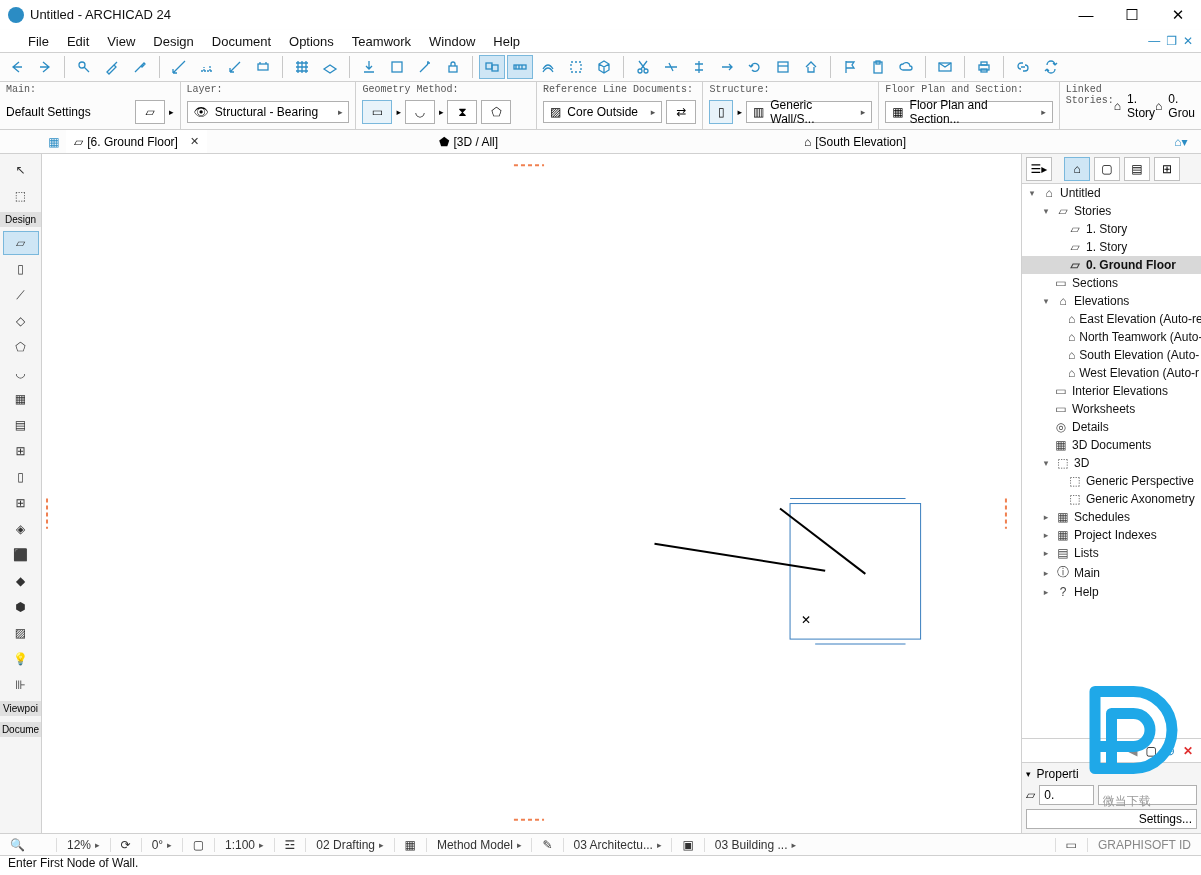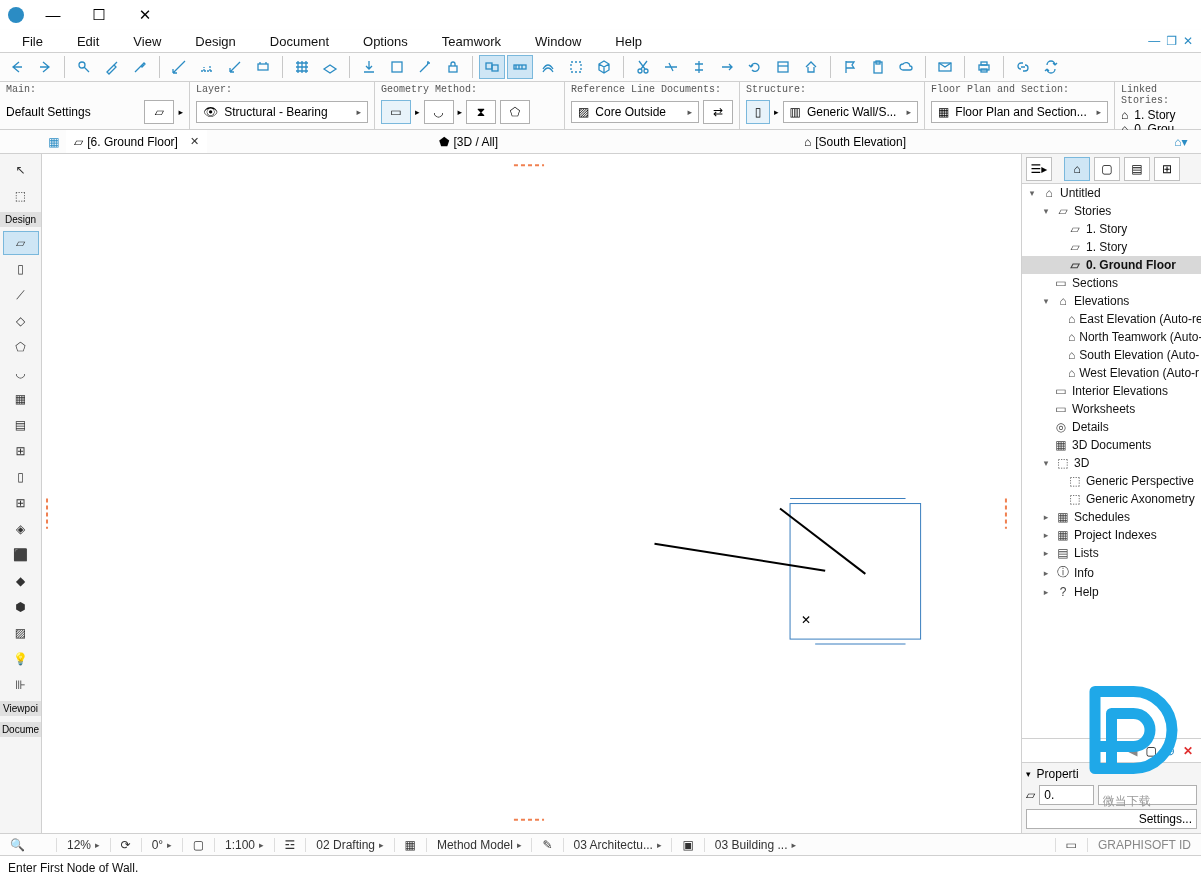--- a/index.html
+++ b/index.html
@@ -2,21 +2,21 @@
 <html><head>
 <meta charset="utf-8">
 <style>
 * { margin: 0; padding: 0; box-sizing: border-box; font-family: "Segoe UI", Tahoma, sans-serif; font-size: 12px; }
 body { background: #fff; width: 1201px; height: 875px; overflow: hidden; display: flex; flex-direction: column; }
 .titlebar { height: 30px; background: #fff; border-bottom: 1px solid #fefefe; display: flex; align-items: center; padding-left: 8px; }
 .titlebar .app-icon { width: 16px; height: 16px; background: #2b8cc4; border-radius: 50%; margin-right: 6px; display:inline-block; }
 .titlebar .title { flex: 1; font-size: 13px; color: #111; }
 .titlebar .win-btns { display: flex; }
 .titlebar .win-btn { width: 46px; height: 30px; display: flex; align-items: center; justify-content: center; font-size: 15px; cursor: default; }
-.menubar { height: 22px; display: flex; align-items: center; padding-left: 22px; gap: 34px; background: #fff; }
+.menubar { height: 22px; display: flex; align-items: center; padding-left: 28px; gap: 18px; background: #fff; }
 .menubar span { font-size: 13px; color: #111; }
 .menubar .mdi { margin-left:auto; padding-right:8px; display:flex; gap:6px; }
 .menubar .mdi span{font-size:12px;color:#2b8cc4;}
 .toolbar { height: 30px; border-top: 1px solid #d0d0d0; border-bottom: 1px solid #d0d0d0; display: flex; align-items: center; padding: 0 4px; gap: 2px; background: #fcfcfc; }
 .tb-btn { width: 26px; height: 24px; display: flex; align-items: center; justify-content: center; color: #2b8cc4; border: 1px solid transparent; }
 .tb-btn.active { background: #cfe6f5; border: 1px solid #7ab8dc; }
 .tb-sep { width: 1px; height: 22px; background: #c8c8c8; margin: 0 4px; }
 .infobox { height: 48px; border-bottom: 1px solid #d0d0d0; display: flex; background: #fcfcfc; }
 .ib-sec { border-right: 1px solid #d0d0d0; display: flex; flex-direction: column; padding: 2px 6px; }
 .ib-label { font-size: 10px; color: #555; padding-bottom:2px;font-family:Liberation Mono, monospace; }
@@ -48,32 +48,33 @@
 .tree-item .exp { width: 12px; font-size: 9px; color: #666; text-align:center; }
 .tree-item .ic { width: 14px; display:inline-block; text-align:center; color:#444; }
 .prop-panel { border-top: 1px solid #d0d0d0; background: #f5f5f5; padding:4px; display:flex; flex-direction:column; gap:4px; }
 .prop-head{display:flex;align-items:center;gap:6px;font-size:12px;}
 .prop-row{display:flex;gap:4px;align-items:center;}
 .prop-box{border:1px solid #b0b0b0;background:#fff;height:20px;flex:1;padding:0 4px;display:flex;align-items:center;font-size:11px;}
 .status { height: 22px; border-top: 1px solid #d0d0d0; display: flex; align-items: center; background: #fcfcfc; font-size: 11px; }
 .status .seg { padding: 0 10px; display: flex; align-items: center; gap: 4px; border-left:1px solid #ddd; color:#333; }
 .status .seg:first-child{border-left:none;}
 .status .arr{font-size:9px;color:#555;}
-.hint { height: 20px; border-top: 1px solid #d0d0d0; display: flex; align-items: flex-end; padding: 0 8px; font-size: 12px; color:#111; background:#fff; }
+.hint { height: 20px; border-top: 1px solid #d0d0d0; display: flex; align-items: flex-start; padding: 0 8px; font-size: 12px; color:#111; background:#fff; }
 .logo-d{position:absolute;right:18px;bottom:90px;width:110px;height:110px;pointer-events:none;}
 .logo-d svg{width:100%;height:100%;}
-.ls-sec{border-right:none;display:flex;flex-direction:column;padding:2px 6px;}
+.ls-sec{border-right:none;display:flex;flex-direction:row;padding:2px 6px;}
 .ls-row{display:flex;align-items:center;gap:6px;font-size:11px;}
 .tb-svg{width:16px;height:16px;stroke:#2b8cc4;fill:none;stroke-width:1.3;}
 </style>
 </head>
 <body>
 
 <div class="titlebar">
   <span class="app-icon"></span>
+  <span class="title">Untitled - ARCHICAD 24</span>
   <div class="win-btns">
     <div class="win-btn">—</div>
     <div class="win-btn">☐</div>
     <div class="win-btn">✕</div>
   </div>
 </div>
 
 <div class="menubar">
   <span>File</span>
   <span>Edit</span>
@@ -535,21 +536,21 @@
           <span>Project Indexes</span>
         </div>
       <div class="tree-item" style="padding-left:18px;">
           <span class="exp">▸</span>
           <span class="ic">▤</span>
           <span>Lists</span>
         </div>
       <div class="tree-item" style="padding-left:18px;">
           <span class="exp">▸</span>
           <span class="ic">ⓘ</span>
-          <span>Info</span>
+          <span>Main</span>
         </div>
       <div class="tree-item" style="padding-left:18px;">
           <span class="exp">▸</span>
           <span class="ic">?</span>
           <span>Help</span>
         </div>
     </div>
     <div style="height:24px;border-top:1px solid #d0d0d0;display:flex;align-items:center;justify-content:flex-end;gap:8px;padding:0 8px;">
       <span style="color:#888;">◀</span>
       <span>▢</span>

